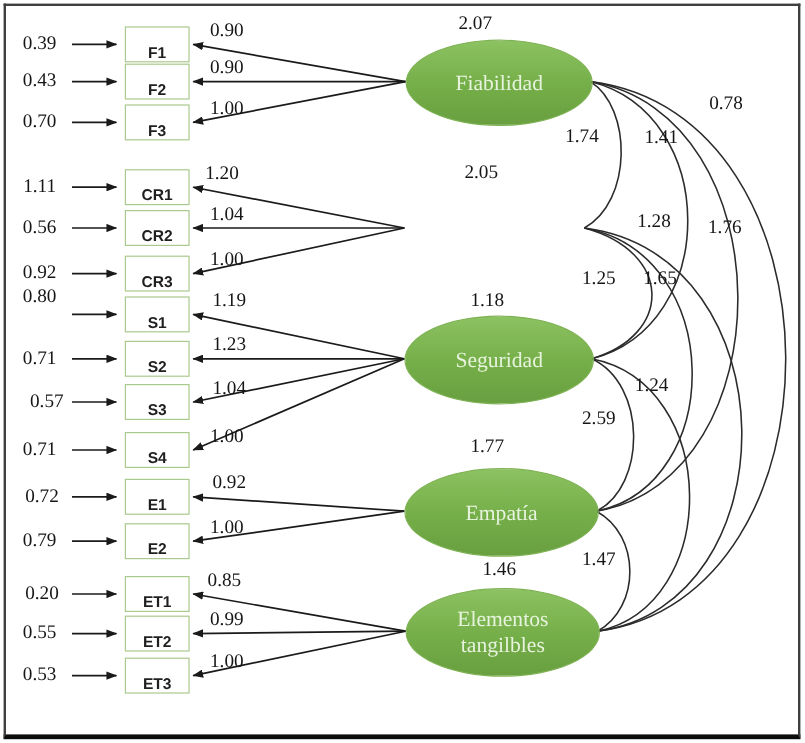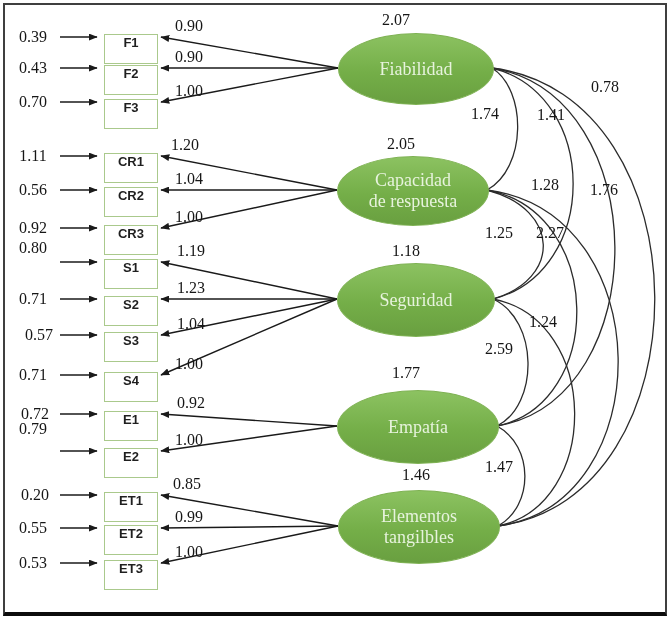--- a/index.html
+++ b/index.html
@@ -4,22 +4,22 @@
 <style>
   html,body{margin:0;padding:0;background:#fff;}
   .canvas{position:relative;width:671px;height:619px;background:#ffffff;overflow:hidden;
           font-family:"Liberation Serif",serif;}
   .frame{position:absolute;left:3px;top:3px;right:4px;bottom:3px;border:2px solid #3f3f3f;
          border-bottom:4px solid #0c0c0c;pointer-events:none;}
   svg.layer{position:absolute;left:0;top:0;z-index:1;}
   .num{position:absolute;width:46px;text-align:center;z-index:3;
        font:16px "Liberation Serif",serif;color:#161616;}
   .box{position:absolute;left:104px;width:54px;height:30px;border:1.5px solid #aac98c;
-       background:#ffffff;display:flex;align-items:flex-start;justify-content:center;
-       font:600 13px "Liberation Sans",sans-serif;color:#1f1f1f;box-sizing:border-box;z-index:2;margin-top:12px;}
+       background:#ffffff;display:flex;align-items:flex-end;justify-content:center;
+       font:600 13px "Liberation Sans",sans-serif;color:#1f1f1f;box-sizing:border-box;z-index:2;}
   .latent{position:absolute;border-radius:50%;z-index:2;
           background:linear-gradient(180deg,#8cc261,#74ae48 55%,#699f40);
           border:1px solid #7fb254;display:flex;flex-direction:column;align-items:center;
           justify-content:center;font:18px "Liberation Serif",serif;color:#e7f3dd;
           line-height:21px;text-align:right;}
   .stats{position:absolute;left:52px;top:591px;z-index:3;
          font:14.5px "Liberation Sans",sans-serif;color:#111;letter-spacing:-0.1px;}
 </style>
 </head>
 <body>
@@ -87,21 +87,21 @@
   <span class="num" style="left:10px;top:59px">0.43</span>
   <span class="num" style="left:10px;top:93px">0.70</span>
   <span class="num" style="left:10px;top:147px">1.11</span>
   <span class="num" style="left:10px;top:181px">0.56</span>
   <span class="num" style="left:10px;top:219px">0.92</span>
   <span class="num" style="left:10px;top:239px">0.80</span>
   <span class="num" style="left:10px;top:290px">0.71</span>
   <span class="num" style="left:16px;top:326px">0.57</span>
   <span class="num" style="left:10px;top:366px">0.71</span>
   <span class="num" style="left:12px;top:405px">0.72</span>
-  <span class="num" style="left:10px;top:420px">0.79</span>
+  <span class="num" style="left:10px;top:442px">0.79</span>
   <span class="num" style="left:12px;top:486px">0.20</span>
   <span class="num" style="left:10px;top:519px">0.55</span>
   <span class="num" style="left:10px;top:554px">0.53</span>
 
   <div class="box" style="top:22px">
       <span>F1</span>
     </div>
   <div class="box" style="top:53px">
       <span>F2</span>
     </div>
@@ -163,41 +163,37 @@
 
   <span class="num" style="left:373px;top:11px">2.07</span>
   <span class="num" style="left:378px;top:135px">2.05</span>
   <span class="num" style="left:383px;top:242px">1.18</span>
   <span class="num" style="left:383px;top:364px">1.77</span>
   <span class="num" style="left:393px;top:466px">1.46</span>
 
   <div class="latent" style="left:338px;top:33px;width:154px;height:70px">
     <span>Fiabilidad</span>
   </div>
-  <div class="latent" style="left:337px;top:156px;width:150px;height:68px">
-    <span>Capacidad</span>
-    <span>de respuesta</span>
-  </div>
   <div class="latent" style="left:337px;top:263px;width:156px;height:72px">
     <span>Seguridad</span>
   </div>
   <div class="latent" style="left:337px;top:390px;width:160px;height:72px">
     <span>Empatía</span>
   </div>
   <div class="latent" style="left:338px;top:490px;width:160px;height:72px">
     <span>Elementos</span>
     <span>tangilbles</span>
   </div>
 
   <span class="num" style="left:462px;top:105px">1.74</span>
   <span class="num" style="left:528px;top:106px">1.41</span>
   <span class="num" style="left:581px;top:181px">1.76</span>
   <span class="num" style="left:582px;top:78px">0.78</span>
   <span class="num" style="left:476px;top:224px">1.25</span>
-  <span class="num" style="left:527px;top:224px">2.27</span>
+  <span class="num" style="left:527px;top:224px">1.65</span>
   <span class="num" style="left:522px;top:176px">1.28</span>
   <span class="num" style="left:476px;top:340px">2.59</span>
   <span class="num" style="left:520px;top:313px">1.24</span>
   <span class="num" style="left:476px;top:458px">1.47</span>
 
 
   <div class="frame"></div>
 </div>
 
 </body></html>

